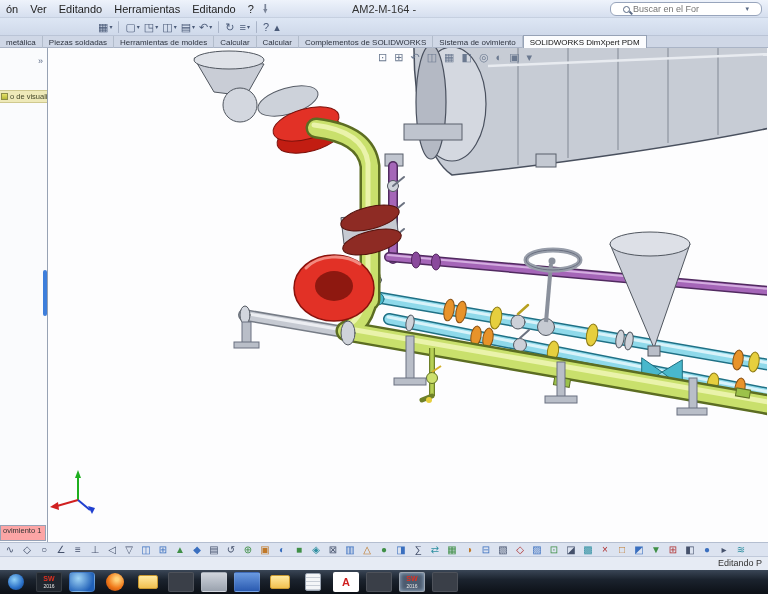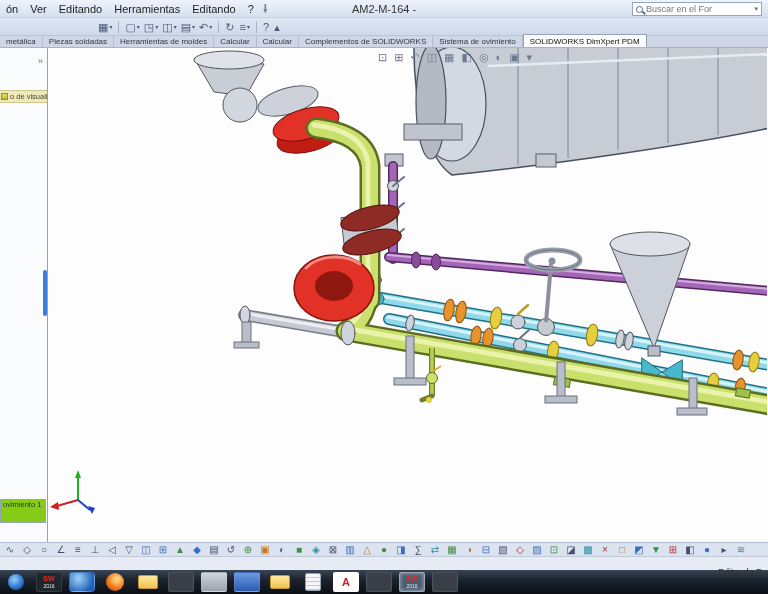--- a/index.html
+++ b/index.html
@@ -9,72 +9,72 @@
 
   
   .menubar { height:18px; flex:0 0 18px; background:linear-gradient(#eef3fb,#d6dfef);
              display:flex; align-items:center; font-size:11px; color:#222; position:relative;
              border-bottom:1px solid #c6d0e0; }
   .menus { display:flex; align-items:center; }
   .menu-item { padding:1px 6px; cursor:default; }
   .pin-icon { width:7px; height:10px; margin-left:2px; background:#7a8498;
               clip-path:polygon(50% 100%,20% 55%,38% 55%,38% 0,62% 0,62% 55%,80% 55%); }
   .doc-title { position:absolute; left:50%; transform:translateX(-50%); font-size:11px; color:#333; white-space:nowrap; }
-  .searchbox { position:absolute; right:6px; top:2px; width:130px; height:14px; background:#fff;
-               border:1px solid #98a5bc; border-radius:0; display:flex; align-items:center; padding:0 3px; }
+  .searchbox { position:absolute; right:6px; top:2px; width:152px; height:14px; background:#fff;
+               border:1px solid #98a5bc; border-radius:6px; display:flex; align-items:center; padding:0 12px; }
   .mag-icon { position:relative; width:7px; height:7px; border:1.5px solid #5a6a85; border-radius:50%; flex:0 0 7px; }
   .mag-icon::after { content:""; position:absolute; left:5px; top:5px; width:4px; height:1.5px;
                      background:#5a6a85; transform:rotate(45deg); }
   .searchbox input { flex:1; border:none; outline:none; background:transparent; font-size:9px;
                      font-family:"Liberation Sans", sans-serif; color:#666; min-width:0; padding:0 3px; }
   .searchbox .caret { font-size:7px; color:#5a6a85; }
 
   
   .quickbar { height:18px; flex:0 0 18px; background:linear-gradient(#dde6f4,#cfd9ea);
               display:flex; align-items:center; padding-left:96px; border-bottom:1px solid #bac4d6; }
   .qicon { display:flex; align-items:center; padding:0 2px; height:16px; border-radius:2px; }
   .qglyph { font-size:11px; color:#4a5a78; line-height:14px; }
   .qcaret { font-size:6px; color:#4a5a78; margin-left:1px; }
   .qicon.sep { width:1px; height:12px; background:#a9b4c8; padding:0; margin:0 4px; }
 
   
-  .tabbar { height:12px; flex:0 0 12px; background:#cfd7e6; display:flex; align-items:flex-end;
+  .tabbar { height:12px; flex:0 0 12px; background:#cfd7e6; display:flex; align-items:center;
             font-size:8px; color:#2e3440; border-bottom:1px solid #aab4c6; }
   .tab { padding:1px 6px 0 6px; border-right:1px solid #b2bccb; white-space:nowrap; line-height:11px; }
   .tab.active { background:#fbfcfe; border:1px solid #96a2b6; border-bottom:none; color:#111; }
 
   
   .main { flex:1 1 auto; display:flex; min-height:0; }
   .leftpanel { flex:0 0 48px; background:#fafbfd; border-right:1px solid #97a2b4; position:relative; }
   .chev { position:absolute; top:8px; right:4px; font-size:9px; color:#5a6a85; }
   .dispband { position:absolute; top:42px; left:0; right:0; height:13px; background:#eee9b9;
               border-top:1px solid #cfc98f; border-bottom:1px solid #cfc98f; display:flex;
               align-items:center; font-size:7.5px; color:#44482a; overflow:hidden; white-space:nowrap; }
   .db-icon { width:7px; height:7px; flex:0 0 7px; margin:0 2px 0 1px; background:linear-gradient(#e6e26a,#b8b838);
              border:1px solid #8d8d46; }
   .splitter { position:absolute; right:0; top:222px; width:4px; height:46px; background:#3d7edb; border-radius:2px; }
-  .motiontab { position:absolute; bottom:19px; left:0; width:46px; height:24px; background:#84cc16;
+  .motiontab { position:absolute; bottom:1px; left:0; width:46px; height:16px; background:#fca5a5;
                border:1px solid #96a2b6; font-size:7.5px; color:#333; padding:0 2px; line-height:10px;
                white-space:nowrap; overflow:hidden; }
 
   .viewport { flex:1 1 auto; position:relative; background:#fdfdfe; overflow:hidden; }
   .headsup { position:absolute; left:330px; top:3px; display:flex; align-items:center; gap:7px;
              color:#6b7990; font-size:11px; z-index:5; }
   .headsup .hicon { line-height:12px; }
   .model { position:absolute; left:0; top:0; }
 
   
   .bottombar { height:14px; flex:0 0 14px; background:#dce3f0; border-top:1px solid #b4bed0;
                display:flex; align-items:center; padding:0 2px; gap:1px; overflow:hidden; }
   .bicon { width:16px; flex:0 0 16px; text-align:center; font-size:10px; line-height:13px; }
 
   
   .statusbar { height:14px; flex:0 0 14px; background:#e6ebf4; border-top:1px solid #c0c9da;
                position:relative; font-size:9px; color:#333; }
-  .status-right { position:absolute; right:6px; top:10px; white-space:nowrap; }
+  .status-right { position:absolute; right:6px; top:1px; white-space:nowrap; }
 
   
   .taskbar { height:24px; flex:0 0 24px; background:linear-gradient(#3a4656,#1b232e 40%,#0c1016);
              display:flex; align-items:center; gap:7px; padding-left:3px; }
   .task-item { width:26px; height:20px; border-radius:2px; display:flex; flex-direction:column;
                align-items:center; justify-content:center; background:rgba(255,255,255,0.06);
                border:1px solid rgba(255,255,255,0.10); overflow:hidden; }
   .task-item .t1 { font-size:7px; line-height:8px; font-weight:bold; }
   .task-item .t2 { font-size:5px; line-height:6px; }
   .tb-start { background:radial-gradient(circle at 40% 35%, #8fd0f8, #2a70c8 60%, #123a70);

